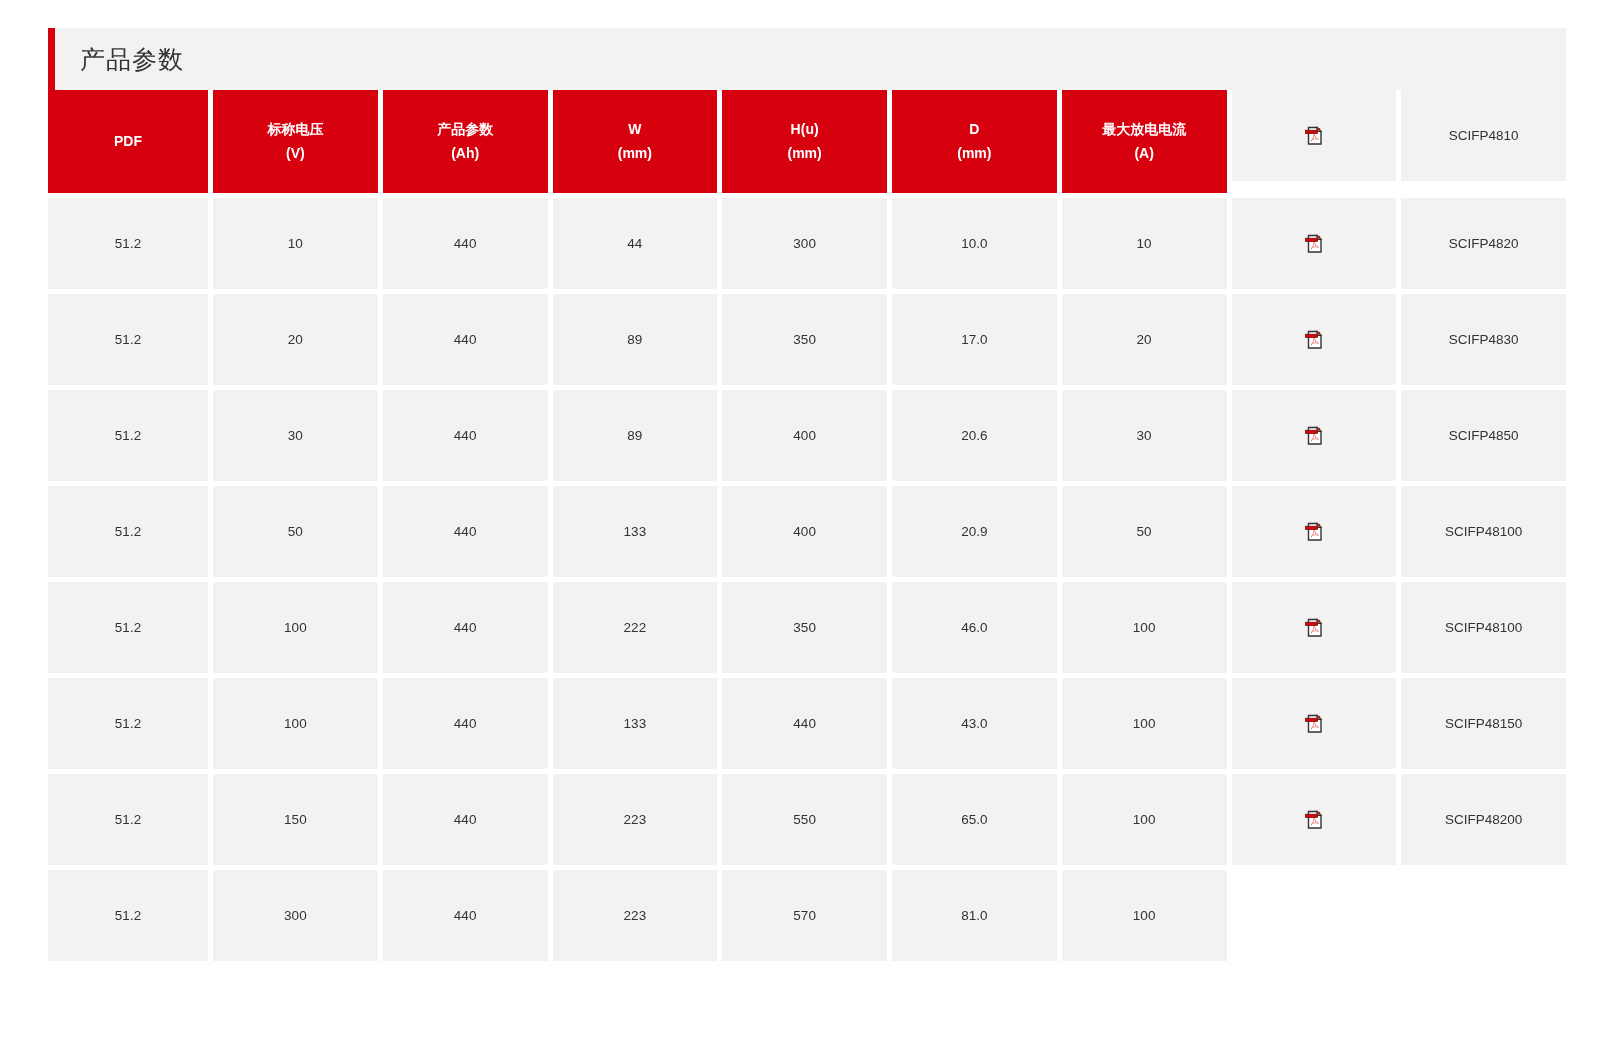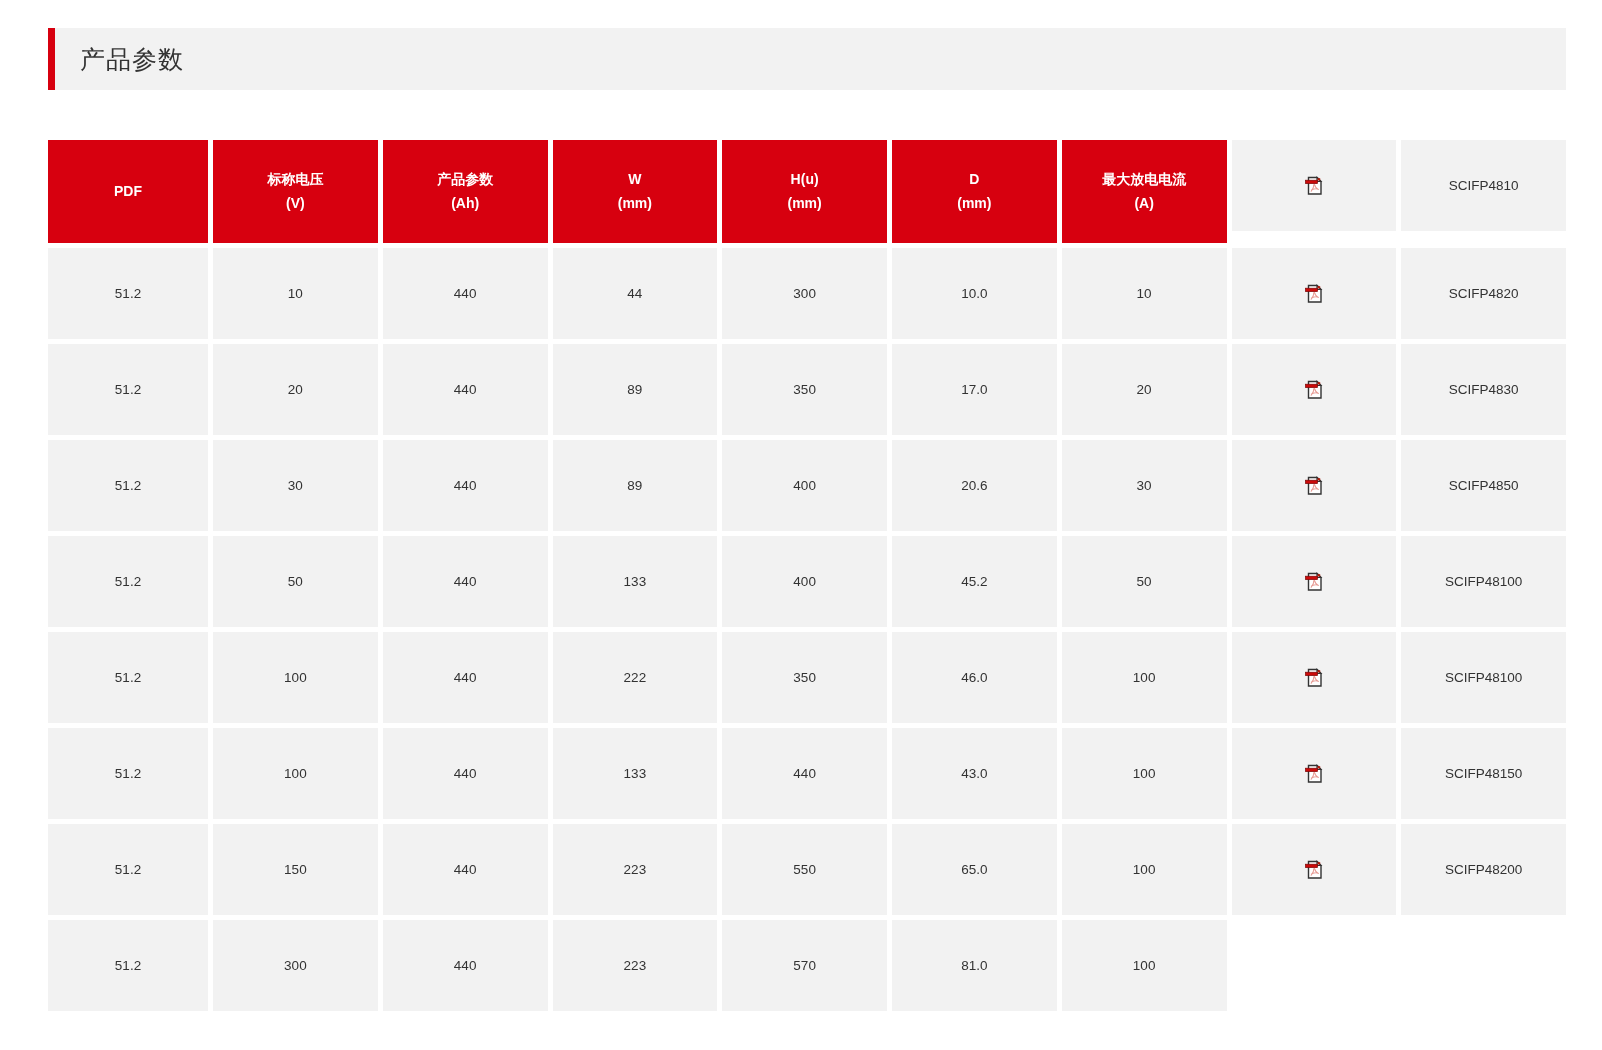--- a/index.html
+++ b/index.html
@@ -35,21 +35,20 @@
   }
   .title{
     font-size:25px;
     font-weight:400;
     color:#333;
     padding-left:32px;
     letter-spacing:1px;
   }
   
   .param-grid{
-    margin-top:50px;
     display:grid;
     grid-template-columns:160px repeat(8,1fr);
     gap:5px;
   }
   .head-cell{
     background:var(--red);
     color:var(--header-text);
     font-weight:bold;
     font-size:14px;
     line-height:1.7;
@@ -203,21 +202,21 @@
           </svg>
         </span>
       </button>
     </div>
     <div class="cell cell-text">SCIFP4850</div>
     <div class="cell cell-text">51.2</div>
     <div class="cell cell-text">50</div>
     <div class="cell cell-text">440</div>
     <div class="cell cell-text">133</div>
     <div class="cell cell-text">400</div>
-    <div class="cell cell-text">45.2</div>
+    <div class="cell cell-text">20.9</div>
     <div class="cell cell-text">50</div>
   </div>
 
   <div class="row">
     <div class="cell">
       <button class="pdf-btn" title="PDF">
         <span style="display:inline-flex;">
           <svg width="18" height="21" viewBox="0 0 18 21" aria-hidden="true">
 
             <path d="M3.5 2.5 H12 L16 6.5 V19 H3.5 Z" fill="#ffffff" stroke="#333333" stroke-width="1.4"></path>

